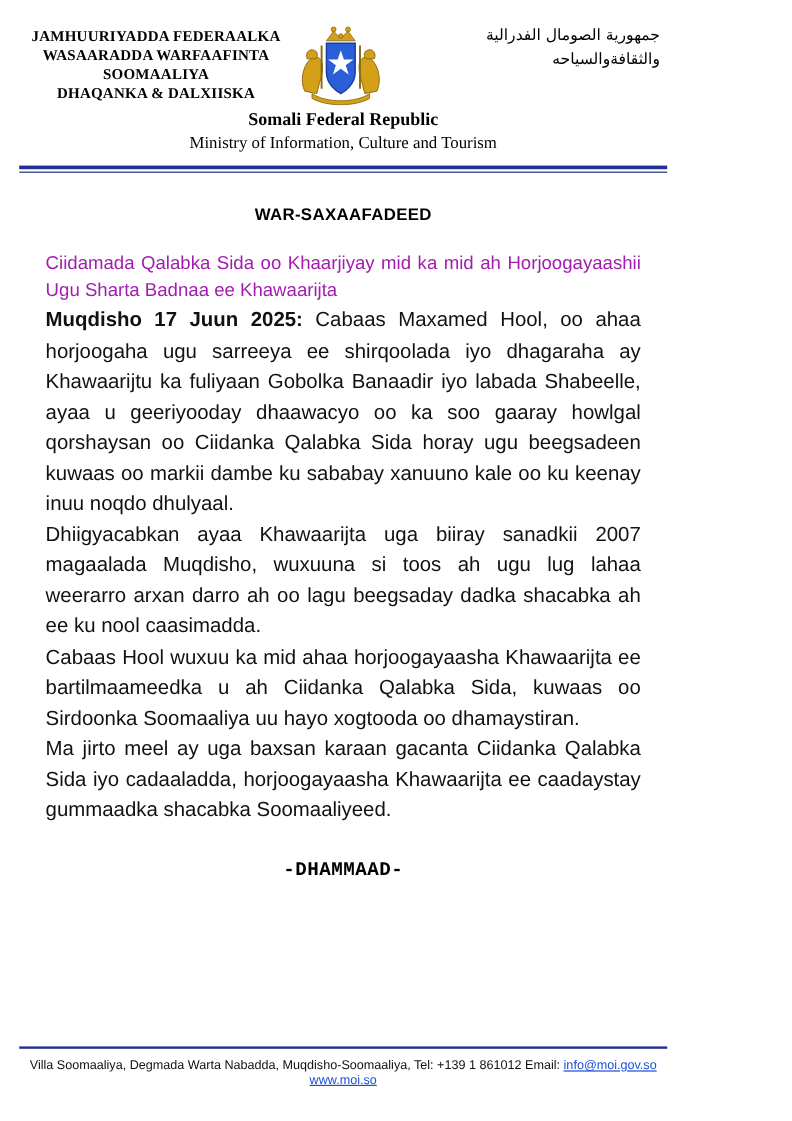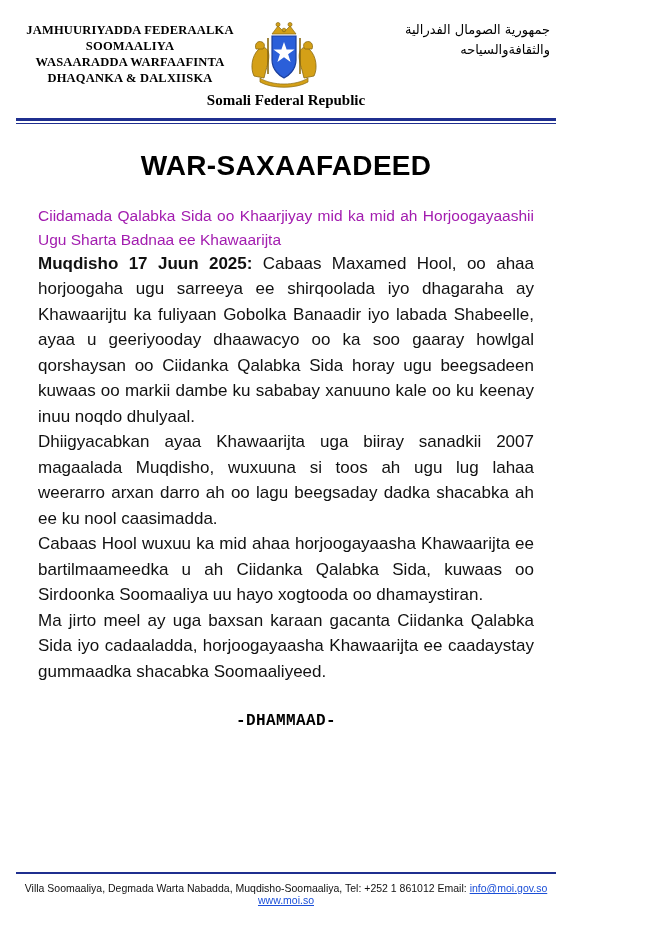--- a/index.html
+++ b/index.html
@@ -101,21 +101,21 @@
   }
 
   
   .content {
     padding: 0 38px;
     box-sizing: border-box;
   }
   .doc-title {
     text-align: center;
     font-weight: bold;
-    font-size: 28px;
+    font-size: 14px;
     letter-spacing: 0.3px;
     margin-top: 26px;
     color: #000;
   }
   .subtitle {
     margin-top: 22px;
     font-size: 15.5px;
     line-height: 1.5;
     text-align: justify;
     text-align-last: left;
@@ -165,22 +165,22 @@
 </style>
 </head>
 <body>
 
 <div class="page">
 
   <div class="header">
 
     <div class="header-left">
       <div>JAMHUURIYADDA FEDERAALKA</div>
+      <div>WASAARADDA WARFAAFINTA</div>
       <div>SOOMAALIYA</div>
-      <div>WASAARADDA WARFAAFINTA</div>
       <div>DHAQANKA &amp; DALXIISKA</div>
     </div>
 
     <div class="header-center">
       <div class="emblem">
         <svg viewBox="0 0 84 72" width="84" height="72" aria-hidden="true">
 
           <g fill="#d4a017" stroke="#8a6a12" stroke-width="0.8">
             <path d="M12 60 C8 52 10 40 16 34 C20 30 24 31 26 35 C28 40 26 48 24 54 L22 62 Z"></path>
             <path d="M72 60 C76 52 74 40 68 34 C64 30 60 31 58 35 C56 40 58 48 60 54 L62 62 Z"></path>
@@ -210,20 +210,21 @@
     </div>
 
     <div class="header-right">
       <div>جمهورية الصومال الفدرالية</div>
       <div>والثقافةوالسياحه</div>
     </div>
   </div>
 
   <div class="center-titles">
     <div class="center-title-1">Somali Federal Republic</div>
+    <div class="center-title-2">Ministry of Information, Culture and Tourism</div>
   </div>
 
   <div class="rule-wrap">
     <div class="rule-thick"></div>
     <div class="rule-thin"></div>
   </div>
 
   <div class="content">
 
     <div class="doc-title">WAR-SAXAAFADEED</div>
@@ -237,19 +238,19 @@
     <div class="para">Cabaas Hool wuxuu ka mid ahaa horjoogayaasha Khawaarijta ee bartilmaameedka u ah Ciidanka Qalabka Sida, kuwaas oo Sirdoonka Soomaaliya uu hayo xogtooda oo dhamaystiran.</div>
 
     <div class="para">Ma jirto meel ay uga baxsan karaan gacanta Ciidanka Qalabka Sida iyo cadaaladda, horjoogayaasha Khawaarijta ee caadaystay gummaadka  shacabka Soomaaliyeed.</div>
 
     <div class="end-mark">-DHAMMAAD-</div>
   </div>
 
   <div class="footer">
     <div class="footer-rule"></div>
     <div class="footer-text">
-      <span>Villa Soomaaliya, Degmada Warta Nabadda, Muqdisho-Soomaaliya, Tel: +252 1 861012 Email:</span>
+      <span>Villa Soomaaliya, Degmada Warta Nabadda, Muqdisho-Soomaaliya, Tel: +139 1 861012 Email:</span>
       <a href="#">info@moi.gov.so</a>
       <a href="#">www.moi.so</a>
     </div>
   </div>
 
 </div>
 
 </body></html>

